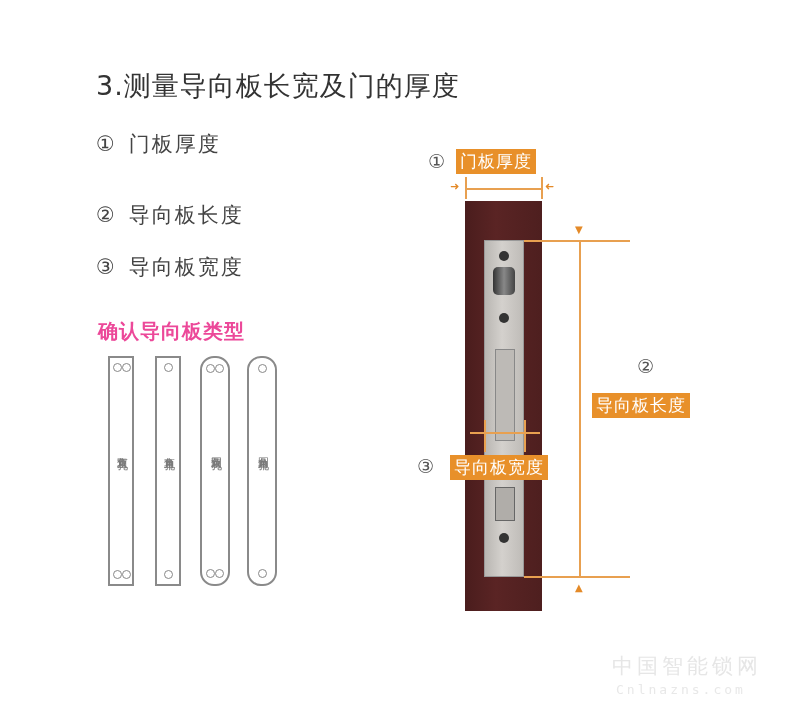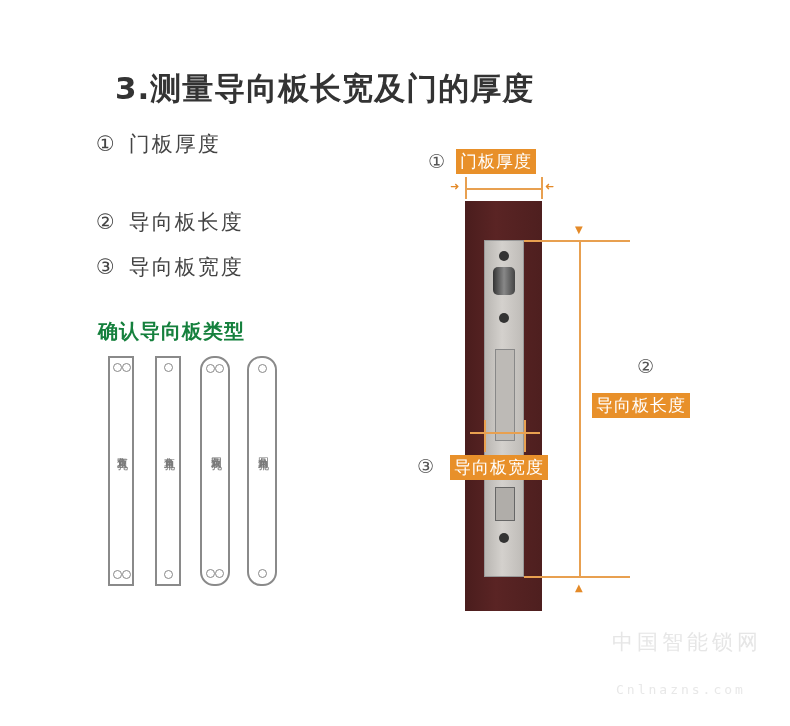--- a/index.html
+++ b/index.html
@@ -1,47 +1,47 @@
 <!DOCTYPE html>
 <html><head>
 <meta charset="utf-8">
 <style>
   html, body { margin: 0; padding: 0; }
   body { width: 790px; height: 726px; background: #ffffff; position: relative; overflow: hidden;
          font-family: "DejaVu Sans", "Liberation Sans", sans-serif; color: #3a3a3a; }
   .abs { position: absolute; }
-  .title { left: 96px; top: 68px; font-size: 31px; font-weight: bold; color: #333; letter-spacing: 1px; margin-left: 19px; }
+  .title { left: 96px; top: 68px; font-size: 27px; font-weight: normal; color: #333; letter-spacing: 1px; }
   .legend-item { left: 96px; font-size: 21px; color: #444; letter-spacing: 2px; }
   .legend-item .num { margin-right: 12px; }
-  .subtitle { left: 98px; top: 318px; font-size: 20px; font-weight: bold; color: #15803d; letter-spacing: 1px; }
+  .subtitle { left: 98px; top: 318px; font-size: 20px; font-weight: bold; color: #ec4899; letter-spacing: 1px; }
   .plate { position: absolute; top: 356px; width: 26px; height: 230px; border: 2px solid #8a8a8a; background: #fff; box-sizing: border-box; }
   .plate.round { border-radius: 14px; }
   .hole { position: absolute; width: 7px; height: 7px; border: 1.6px solid #888; border-radius: 50%; background:#fff; }
   .plate-label { position: absolute; left: 0; width: 100%; top: 90px; font-size: 11px; color: #777; writing-mode: vertical-rl; text-orientation: upright; display:flex; align-items:center; justify-content:center; letter-spacing: 1px; }
   .door { left: 465px; top: 201px; width: 77px; height: 410px;
           background: linear-gradient(90deg, #4a1d1d 0%, #5a2424 40%, #4e1f1f 100%); }
   .faceplate { left: 484px; top: 240px; width: 40px; height: 337px;
           background: linear-gradient(90deg, #b9b6b2 0%, #d4d1cd 45%, #bfbcb8 100%); border: 1px solid #999; box-sizing: border-box; }
   .orange { color: #e48a28; }
   .tag { background: #e8902a; color: #fff; font-size: 17px; padding: 1px 4px; letter-spacing: 1px; }
   .circled { font-size: 19px; color: #555; }
   .hline { height: 1.5px; background: #e8a050; }
   .vline { width: 1.5px; background: #e8a050; }
-  .watermark { left: 612px; top: 628px; color: #e6e6e6; font-size: 21px; letter-spacing: 4px; }
+  .watermark { left: 612px; top: 652px; color: #e6e6e6; font-size: 21px; letter-spacing: 4px; }
   .watermark2 { left: 616px; top: 682px; color: #e8e8e8; font-size: 13px; letter-spacing: 3px; font-family: "DejaVu Sans Mono", monospace; }
 </style>
 </head>
 <body>
 
 <div class="abs title">3.测量导向板长宽及门的厚度</div>
 
 <div class="abs legend-item" style="top:130px">
   <span class="num">①</span><span>门板厚度</span>
 </div>
-<div class="abs legend-item" style="top:208px">
+<div class="abs legend-item" style="top:201px">
   <span class="num">②</span><span>导向板长度</span>
 </div>
 <div class="abs legend-item" style="top:253px">
   <span class="num">③</span><span>导向板宽度</span>
 </div>
 
 <div class="abs subtitle">确认导向板类型</div>
 
 <div class="plate" style="left:108px">
   <div class="hole" style="left:3px;top:5px"></div>

